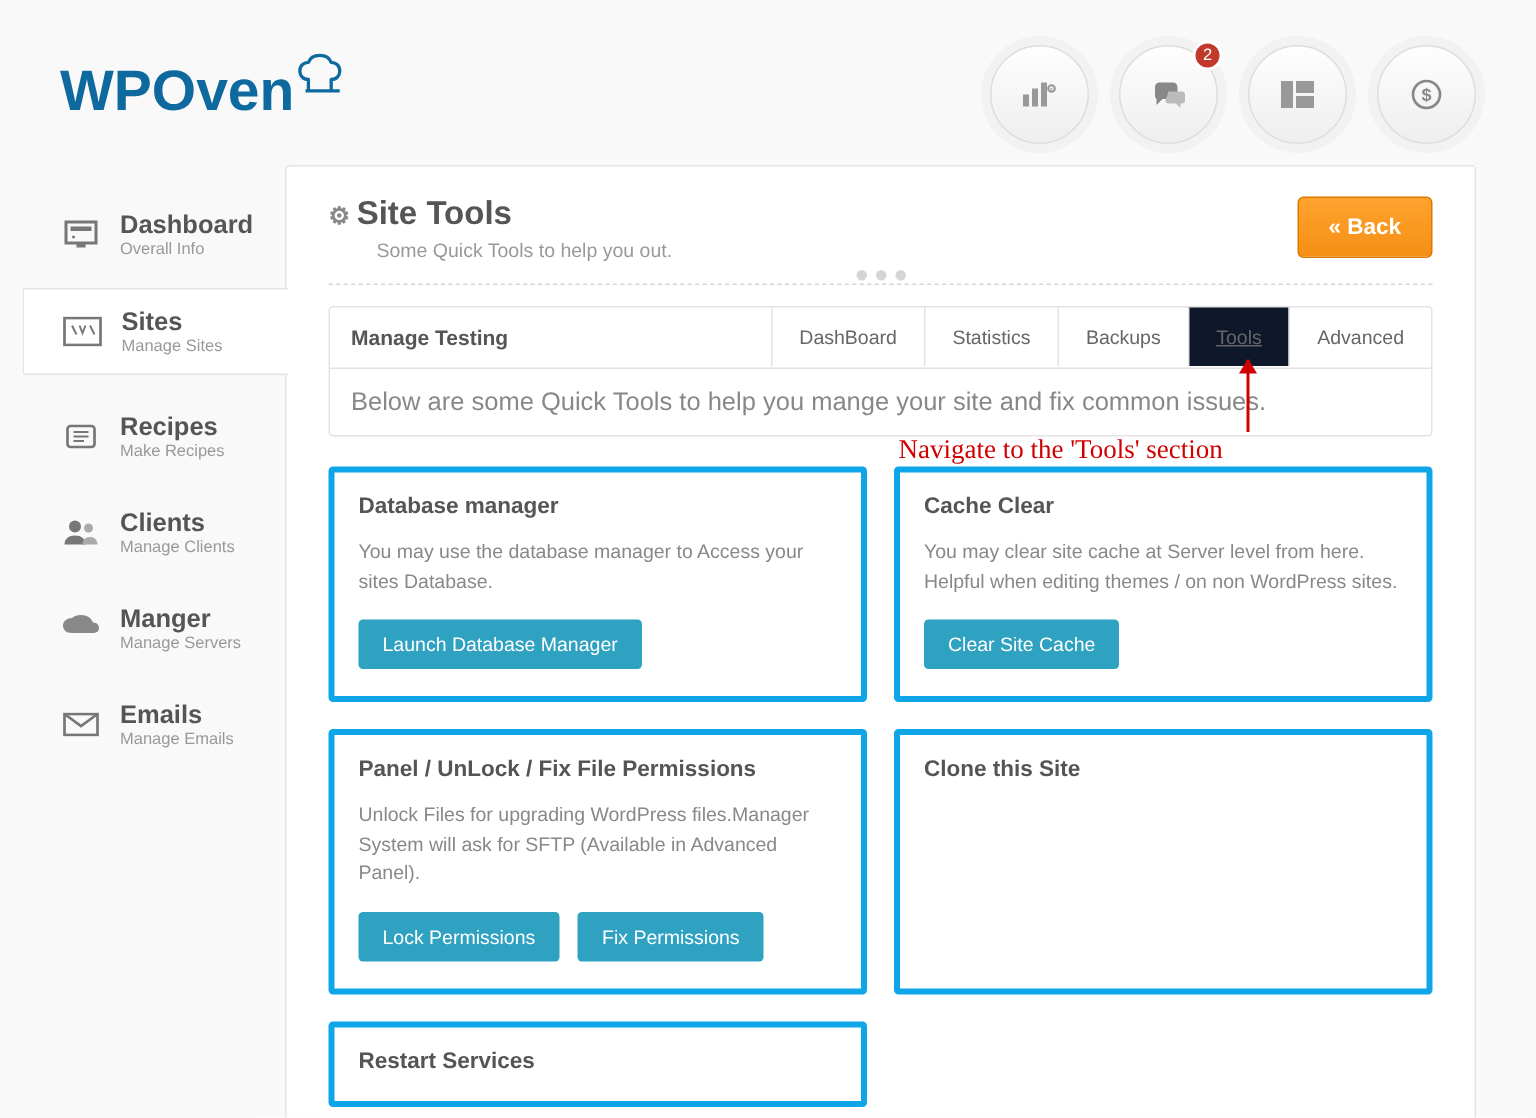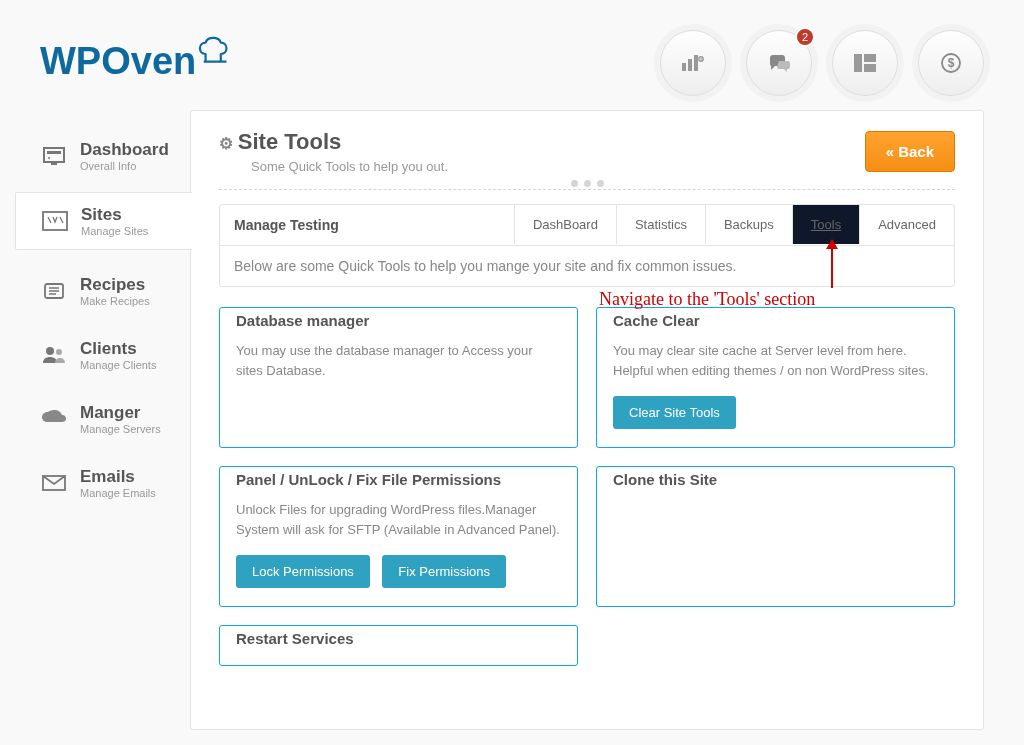--- a/index.html
+++ b/index.html
@@ -143,32 +143,32 @@
 .tabrow .tab {
   padding:12px 18px;
   border-left:1px solid #e3e3e3;
   font-size:13px; color:#666;
   cursor:pointer;
 }
 .tabrow .tab.active { background:#0f172a;text-decoration:underline; }
 .tabdesc {
   border-top:1px solid #e3e3e3;
   padding:12px 14px;
-  font-size:14px; color:#888;
+  font-size:17px; color:#888;
 }
 .tools-grid {
   display:grid;
   grid-template-columns: 1fr 1fr;
   gap:18px;
   margin-top:20px;
 }
 .tool {
-  border:1px solid #0ea5e9;
+  border:4px solid #0ea5e9;
   border-radius:3px;
-  padding:4px 16px 18px 16px;
+  padding:14px 16px 18px 16px;
 }
 .tool h3 {
   font-size:15px; color:#565556;
   font-family:'Trebuchet MS',sans-serif;
   margin-bottom:12px;
 }
 .tool p {
   font-size:13px; color:#888;
   line-height:1.5; margin-bottom:16px;
   min-height:38px;
@@ -348,25 +348,26 @@
         <div class="tab active">Tools</div>
         <div class="tab">Advanced</div>
       </div>
       <div class="tabdesc">Below are some Quick Tools to help you mange your site and fix common issues.</div>
     </div>
 
     <div class="tools-grid">
       <div class="tool">
         <h3>Database manager</h3>
         <p>You may use the database manager to Access your sites Database.</p>
+        <button class="btn">Launch Database Manager</button>
       </div>
       <div class="tool">
         <h3>Cache Clear</h3>
         <p>You may clear site cache at Server level from here. Helpful when editing themes / on non WordPress sites.</p>
-        <button class="btn">Clear Site Tools</button>
+        <button class="btn">Clear Site Cache</button>
       </div>
       <div class="tool">
         <h3>Panel / UnLock / Fix File Permissions</h3>
         <p>Unlock Files for upgrading WordPress files.Manager System will ask for SFTP (Available in Advanced Panel).</p>
         <button class="btn">Lock Permissions</button>
         <button class="btn">Fix Permissions</button>
       </div>
       <div class="tool" style="padding-bottom:6px;">
         <h3>Clone this Site</h3>
       </div>

